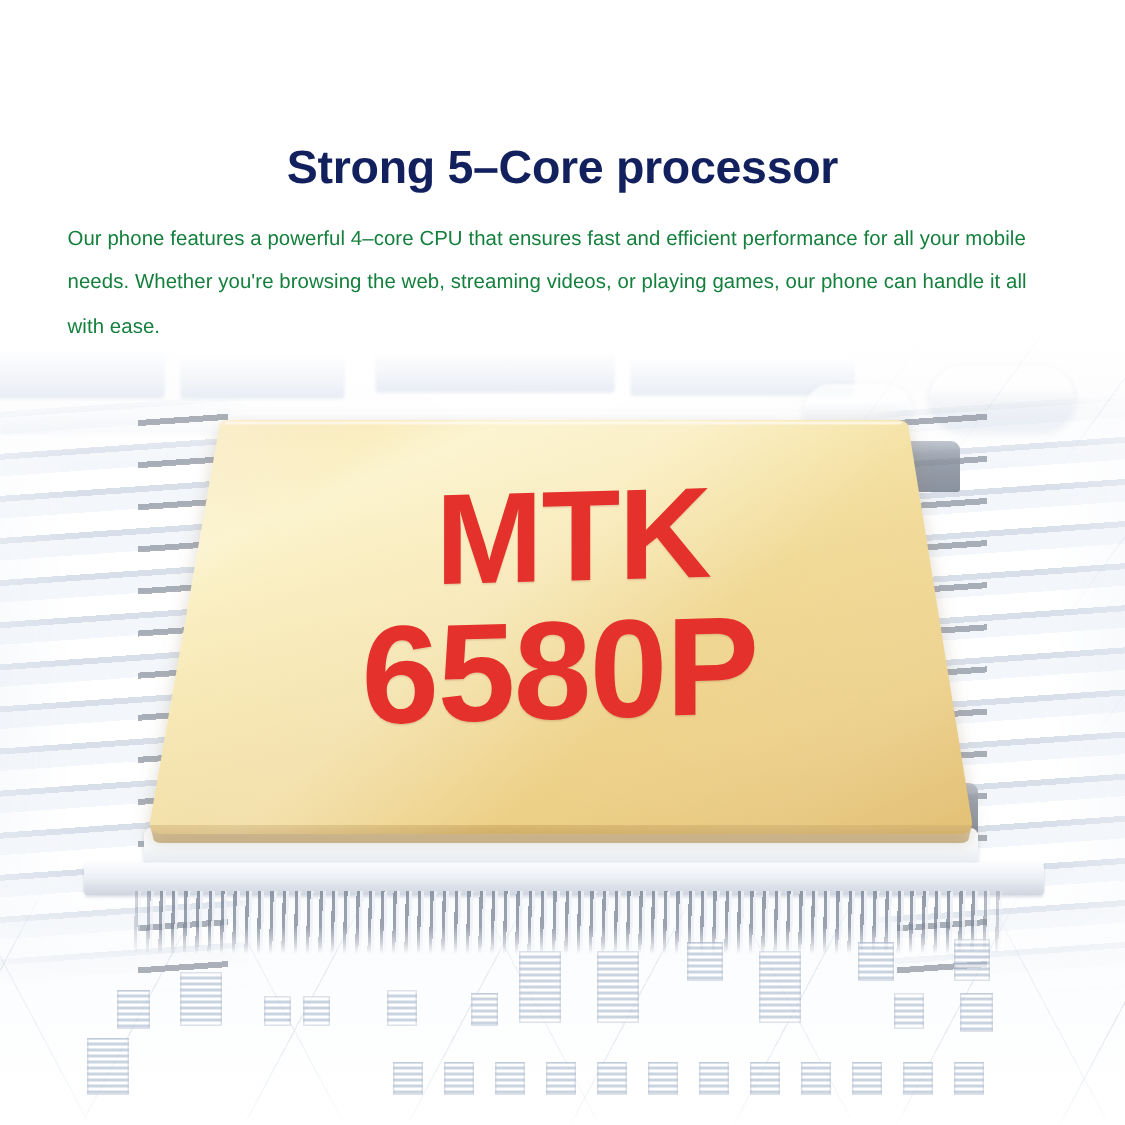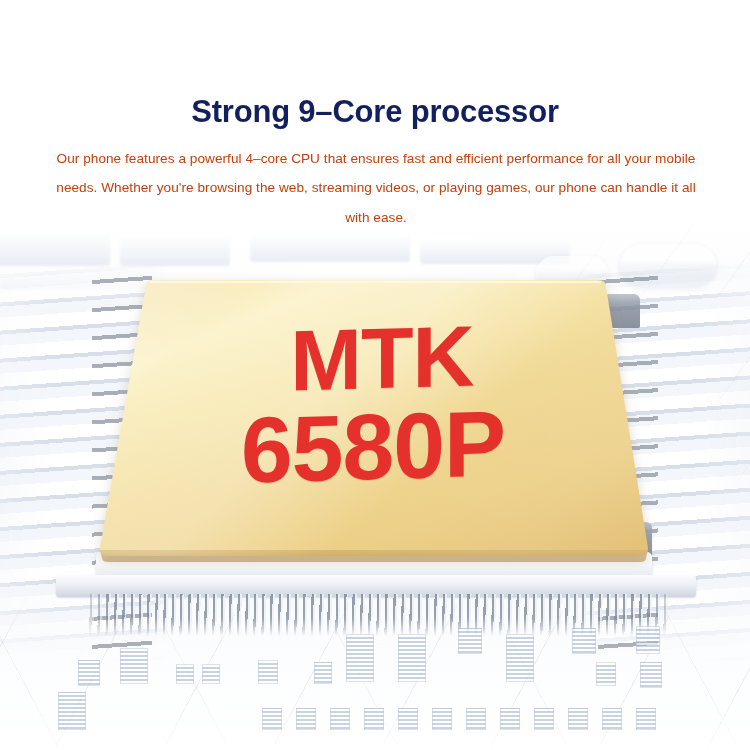--- a/index.html
+++ b/index.html
@@ -47,23 +47,23 @@
   }
 
   .body-copy {
     position: absolute;
     left: 45px;
     top: 130px;
     width: 662px;
     font-size: 13.6px;
     font-weight: 400;
     line-height: 29.5px;
-    color: #c2410c;
+    color: #15803d;
     letter-spacing: 0.05px;
-    text-align: center;
+    text-align: left;
   }
 
   
   .photo {
     position: absolute;
     left: 0;
     top: 222px;
     width: 750px;
     height: 528px;
     overflow: hidden;
@@ -320,21 +320,21 @@
     margin-top: 2px;
     transform: translateX(-2px) skewY(-1.55deg);
   }
 </style>
 </head>
 <body>
 
 <div id="page">
 
   <section class="text-block">
-    <h1 class="headline">Strong 9–Core processor</h1>
+    <h1 class="headline">Strong 5–Core processor</h1>
     <p class="body-copy">Our phone features a powerful 4–core CPU that ensures fast and efficient performance for all your mobile needs. Whether you're browsing the web, streaming videos, or playing games, our phone can handle it all with ease.</p>
   </section>
 
   <section class="photo">
 
     <div class="wash"></div>
 
     <div class="slab" style="left:-10px;  top:10px;  width:120px; height:34px;"></div>
     <div class="slab" style="left:120px;  top:14px;  width:110px; height:30px;"></div>
     <div class="slab" style="left:250px;  top:12px;  width:160px; height:28px;"></div>

